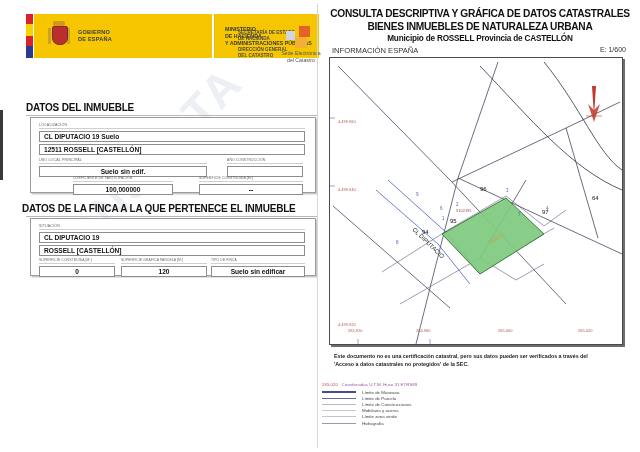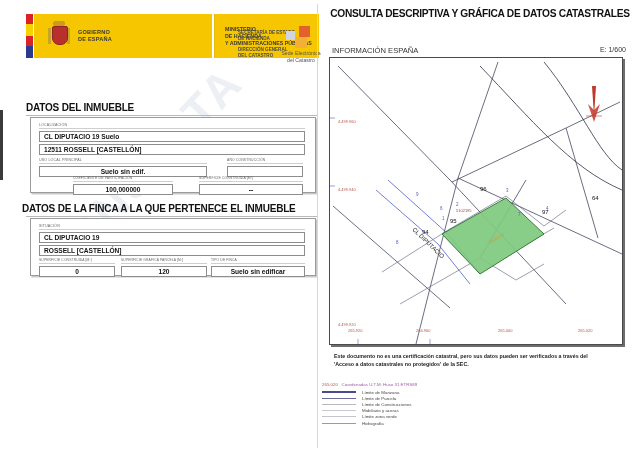--- a/index.html
+++ b/index.html
@@ -206,20 +206,22 @@
         <div class="val center" style="margin-top:2px;">Suelo sin edificar</div>
       </div>
     </div>
   </div>
 
   <div class="vrule"></div>
 
   <div class="right">
 
     <div class="rt1">CONSULTA DESCRIPTIVA Y GRÁFICA DE DATOS CATASTRALES</div>
+    <div class="rt2">BIENES INMUEBLES DE NATURALEZA URBANA</div>
+    <div class="rt3">Municipio de ROSSELL Provincia de CASTELLÓN</div>
 
     <div class="infografica">INFORMACIÓN ESPAÑA</div>
     <div class="escala">E: 1/600</div>
 
     <div class="mapframe">
       <svg class="mapsvg" width="292" height="286" viewBox="0 0 292 286">
 
         <g stroke="#3b3b55" fill="none" stroke-width="0.75">
           <path d="M 8 8 L 120 122 L 236 246"></path>
           <path d="M 168 4 L 128 120 L 100 230 L 86 286"></path>

